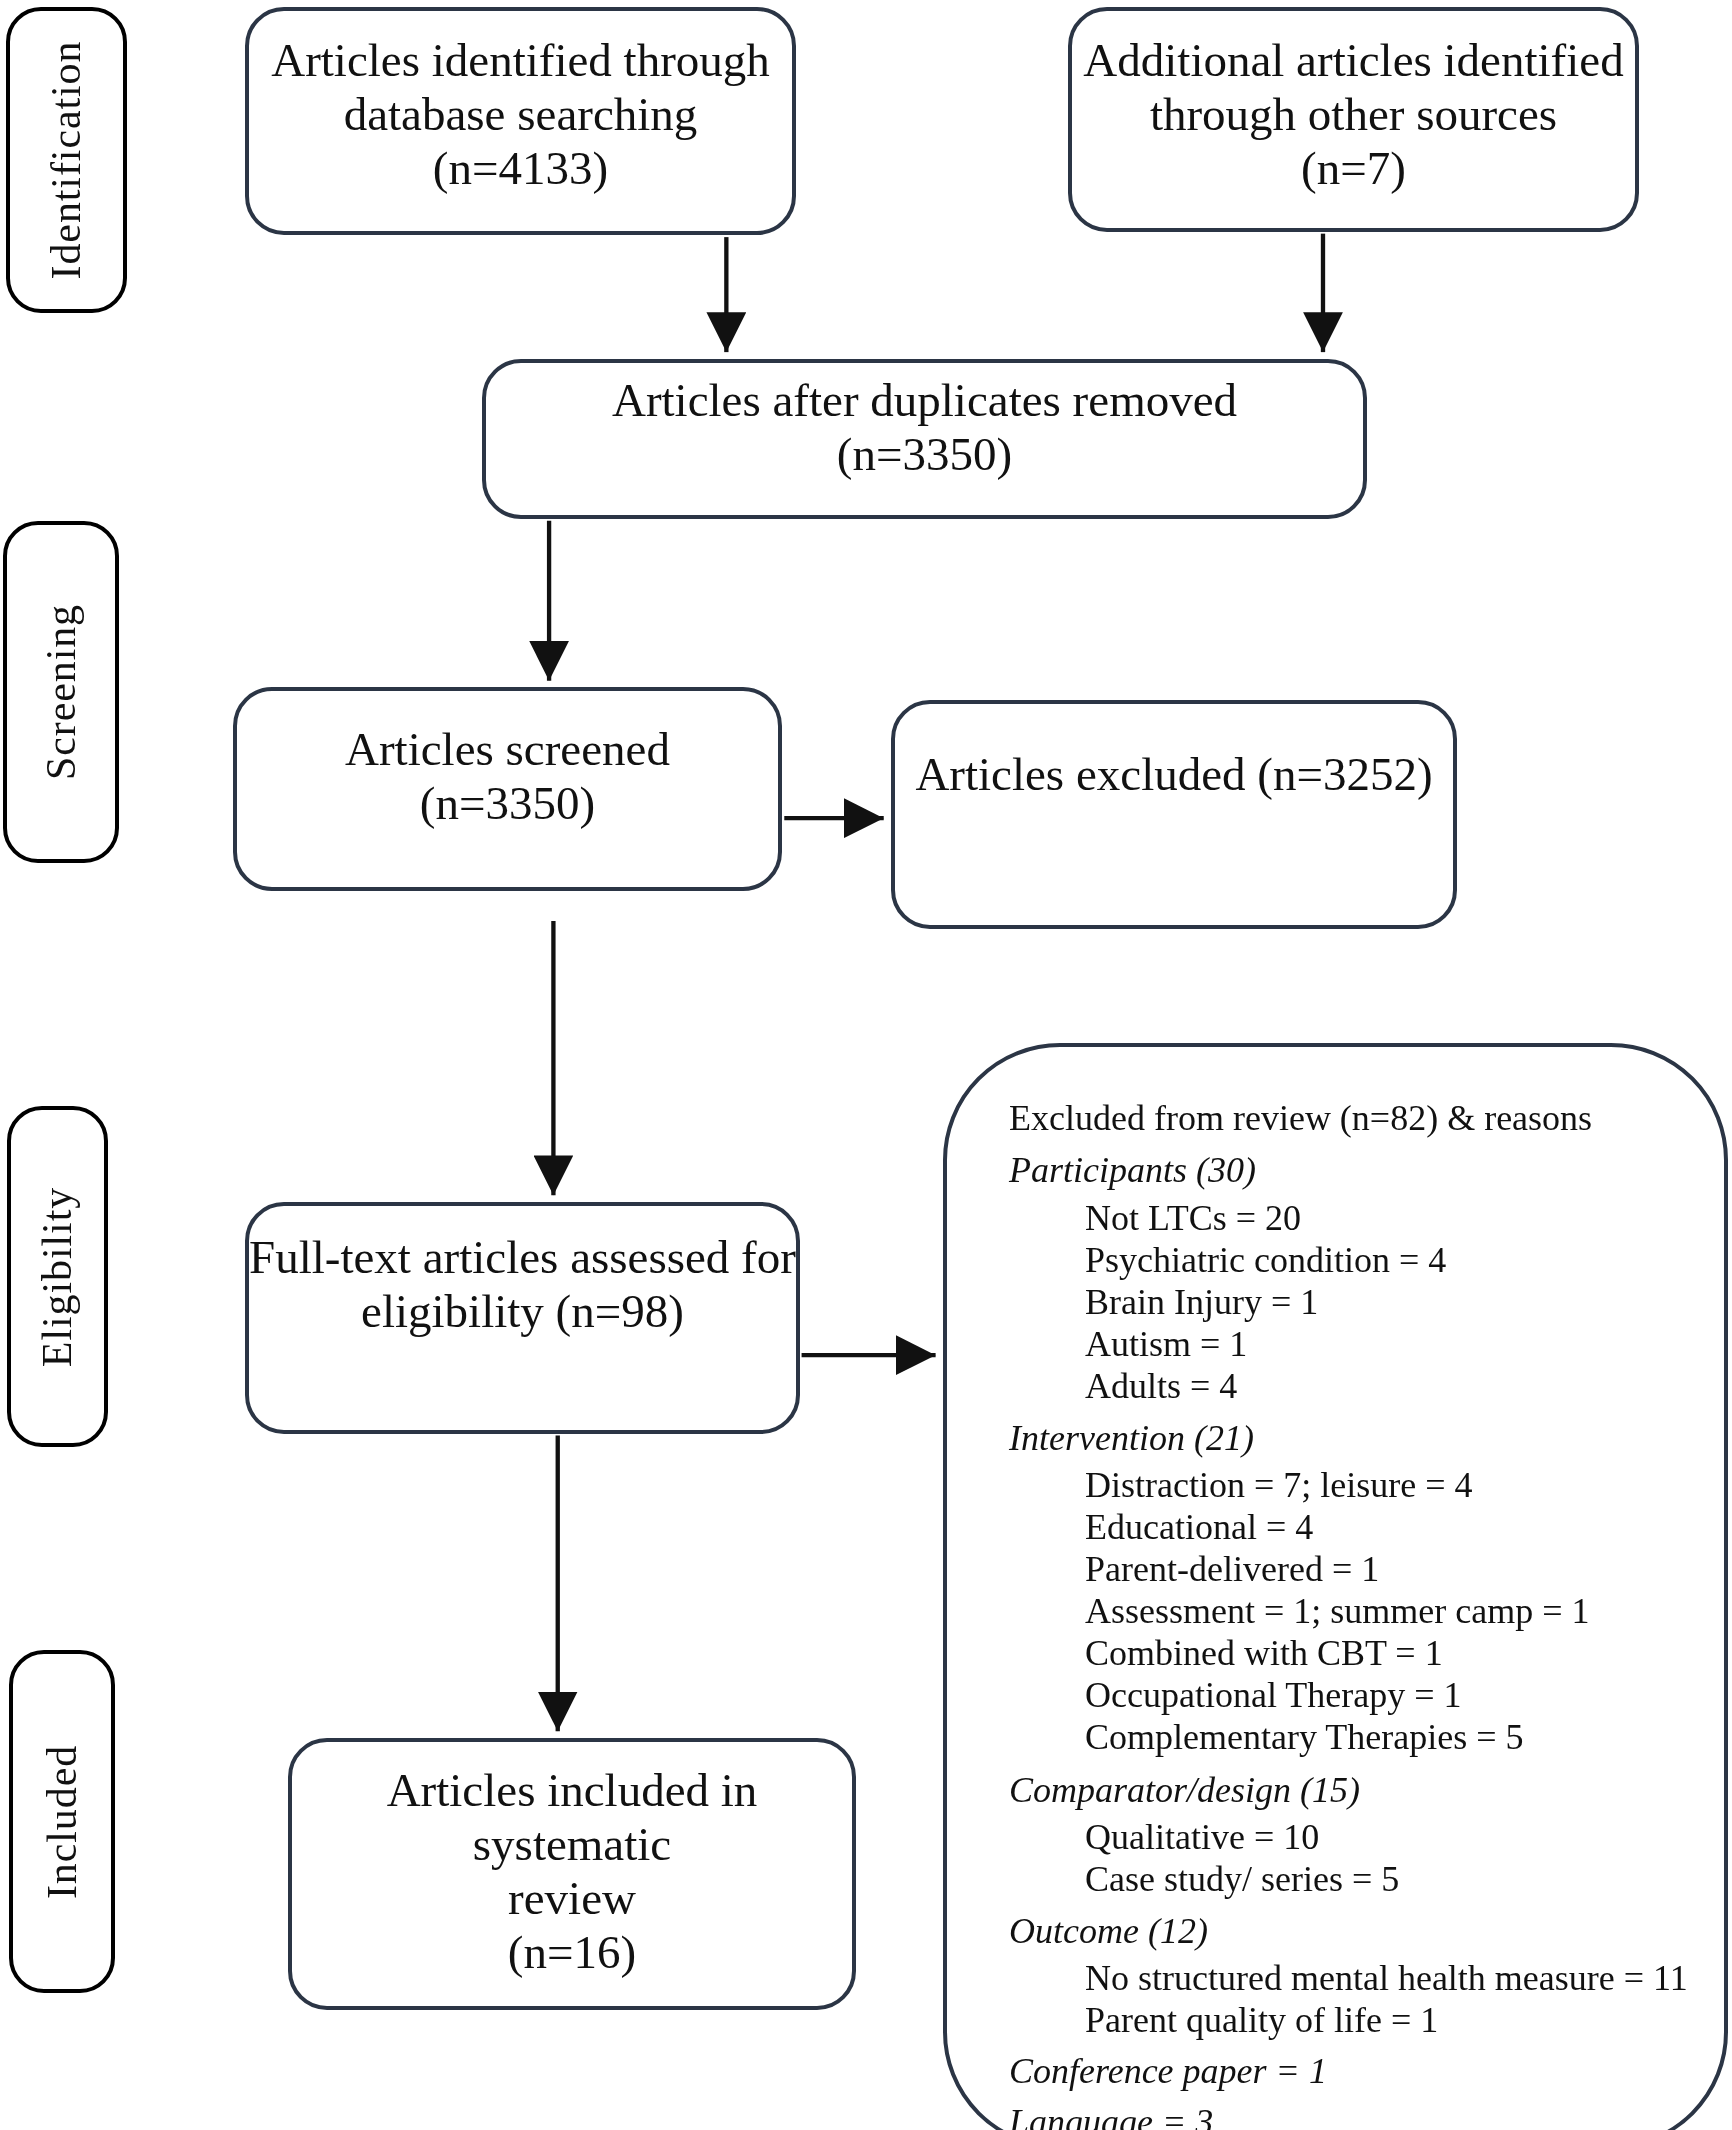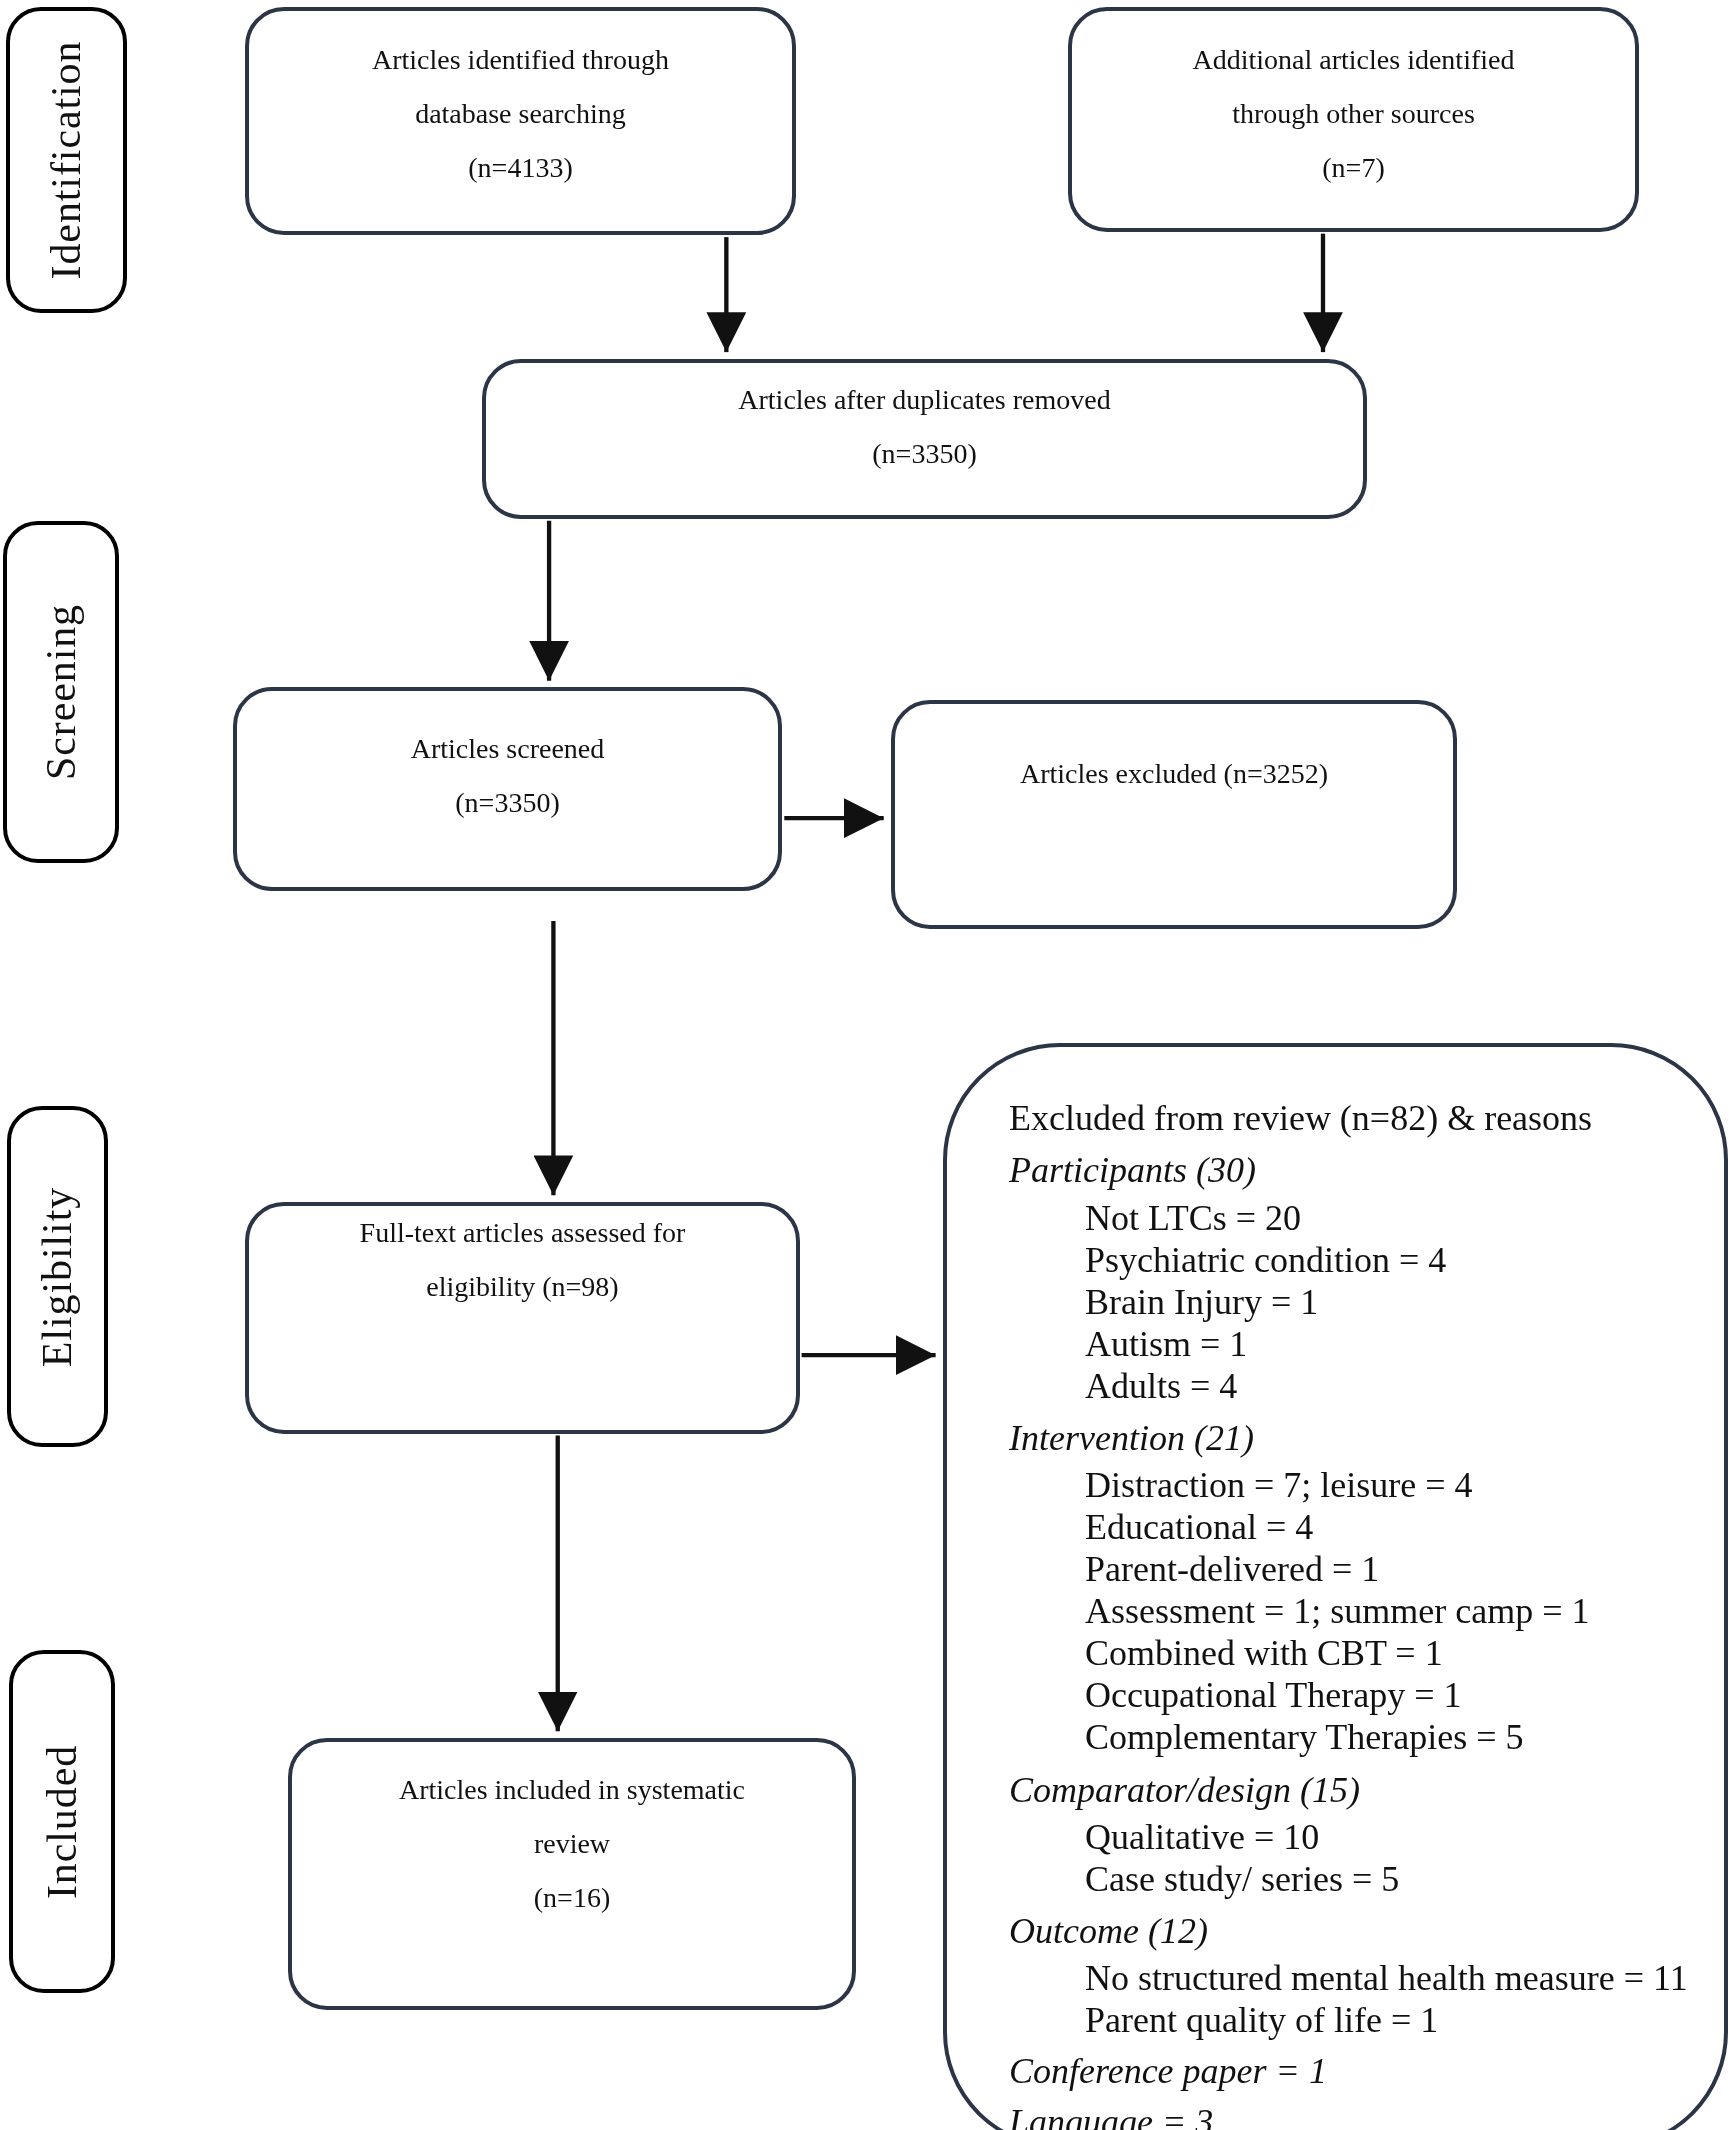--- a/index.html
+++ b/index.html
@@ -20,21 +20,21 @@
     display:flex;align-items:center;justify-content:center;background:var(--bg);
     box-sizing:border-box;
   }
   .stage .vtext{
     transform:rotate(-90deg);white-space:nowrap;font-size:42px;letter-spacing:0.9px;
   }
   .fbox{
     position:absolute;border:4.3px solid var(--box-border);border-radius:39px;
     background:var(--bg);box-sizing:border-box;
     display:flex;flex-direction:column;align-items:center;
-    text-align:center;font-size:28px;line-height:54px;
+    text-align:center;font-size:47px;line-height:54px;
   }
   .bigbox{
     position:absolute;border:4.3px solid var(--box-border);border-radius:117px;
     background:var(--bg);box-sizing:border-box;
     font-size:36px;line-height:42px;text-align:left;
     padding:50px 26px 0 62px;
     margin-top:20px;
   }
   .bb-title{margin-bottom:8.6px;}
   .bb-section{font-style:italic;margin-top:10.4px;margin-bottom:5.2px;}
@@ -77,21 +77,21 @@
 
 <div class="fbox" style="left:233px;top:687px;width:549px;height:204px;padding-top:31px;">
   <div>Articles screened</div>
   <div>(n=3350)</div>
 </div>
 
 <div class="fbox" style="left:891px;top:700px;width:566px;height:229px;padding-top:43px;">
   <div>Articles excluded (n=3252)</div>
 </div>
 
-<div class="fbox" style="left:245px;top:1202px;width:555px;height:232px;">
+<div class="fbox" style="left:245px;top:1202px;width:555px;height:232px;padding-top:24px;">
   <div>Full-text articles assessed for</div>
   <div>eligibility (n=98)</div>
 </div>
 
 <div class="fbox" style="left:288px;top:1738px;width:568px;height:272px;padding-top:21px;">
   <div>Articles included in systematic</div>
   <div>review</div>
   <div>(n=16)</div>
 </div>
 

